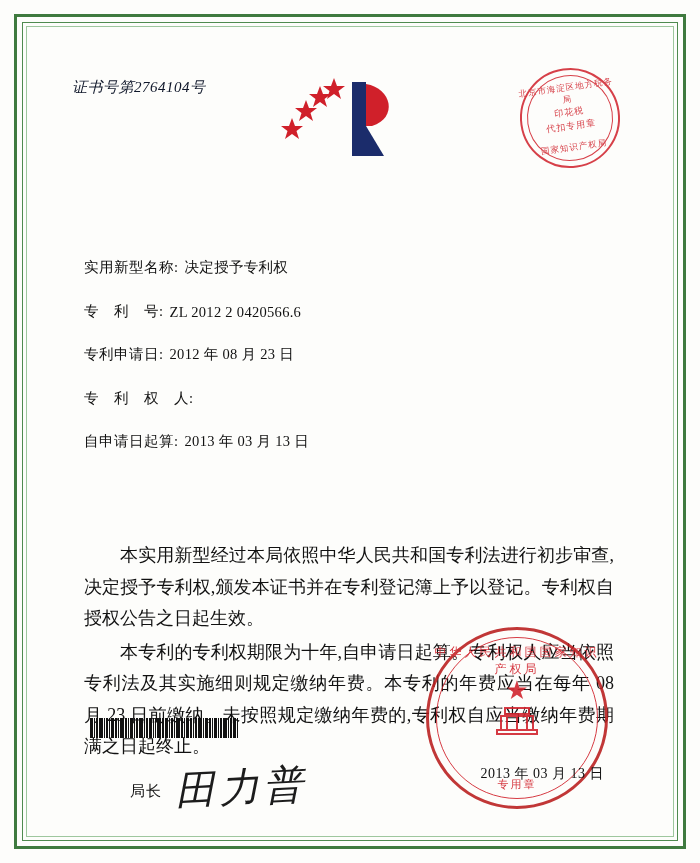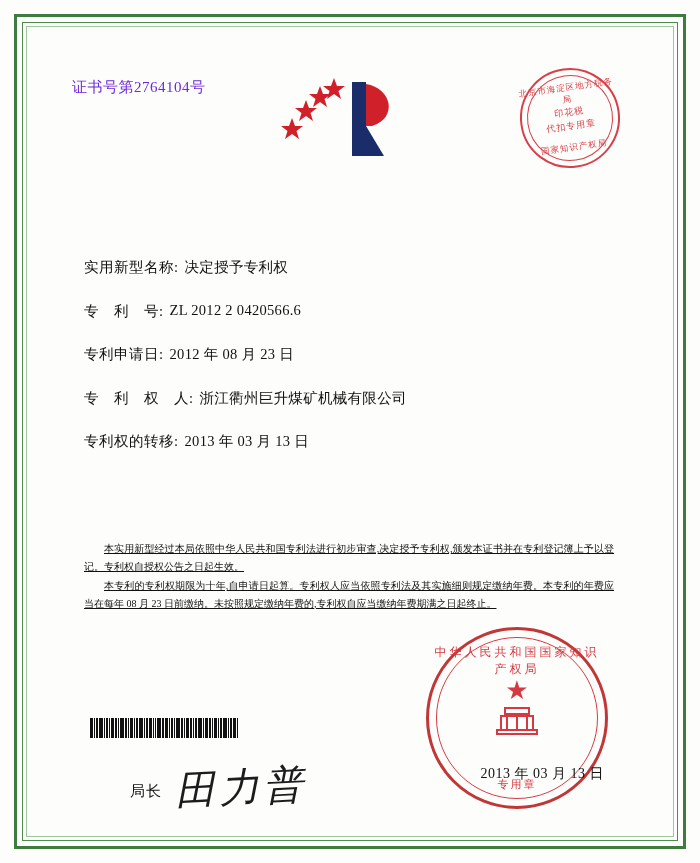--- a/index.html
+++ b/index.html
@@ -64,22 +64,23 @@
     right: 40px;
     bottom: 40px;
   }
 
   
   .cert-number {
     position: absolute;
     left: 32px;
     top: 38px;
     font-size: 15px;
-    color: #6d28d9;
+    color: #0f172a;
     letter-spacing: 0.5px;
+    font-style: italic;
   }
 
   .logo {
     position: absolute;
     left: 50%;
     transform: translateX(-50%);
     top: 34px;
     width: 140px;
     height: 90px;
   }
@@ -132,45 +133,44 @@
 
   
   .fields {
     position: absolute;
     left: 44px;
     right: 40px;
     top: 218px;
   }
   .field-row {
     display: flex;
-    align-items: flex-start;
+    align-items: flex-end;
     margin-bottom: 24.5px;
     font-size: 14.5px;
     color: #111;
   }
   .field-label {
     white-space: nowrap;
     letter-spacing: 0.5px;
   }
   .field-value {
     margin-left: 6px;
     letter-spacing: 0.3px;
   }
 
   
   .paragraphs {
     position: absolute;
     left: 44px;
     right: 46px;
     top: 500px;
-    font-size: 10px;
+    font-size: 18px;
     line-height: 1.75;
     color: #111;
     text-align: justify;
-    text-decoration: underline;
   }
   .paragraphs p {
     margin: 0 0 2px 0;
     text-indent: 2em;
   }
 
   
   .barcode {
     position: absolute;
     left: 50px;
@@ -309,24 +309,23 @@
       <div class="field-row">
         <span class="field-label">专　利　号:</span>
         <span class="field-value">ZL 2012 2 0420566.6</span>
       </div>
       <div class="field-row">
         <span class="field-label">专利申请日:</span>
         <span class="field-value">2012 年 08 月 23 日</span>
       </div>
       <div class="field-row">
         <span class="field-label">专　利　权　人:</span>
-        <span class="field-value">浙江衢州巨升煤矿机械有限公司</span>
       </div>
       <div class="field-row">
-        <span class="field-label">专利权的转移:</span>
+        <span class="field-label">自申请日起算:</span>
         <span class="field-value">2013 年 03 月 13 日</span>
       </div>
     </div>
 
     <div class="paragraphs">
       <p>本实用新型经过本局依照中华人民共和国专利法进行初步审查,决定授予专利权,颁发本证书并在专利登记簿上予以登记。专利权自授权公告之日起生效。</p>
       <p>本专利的专利权期限为十年,自申请日起算。专利权人应当依照专利法及其实施细则规定缴纳年费。本专利的年费应当在每年 08 月 23 日前缴纳。未按照规定缴纳年费的,专利权自应当缴纳年费期满之日起终止。</p>
     </div>
 
     <div class="barcode">

